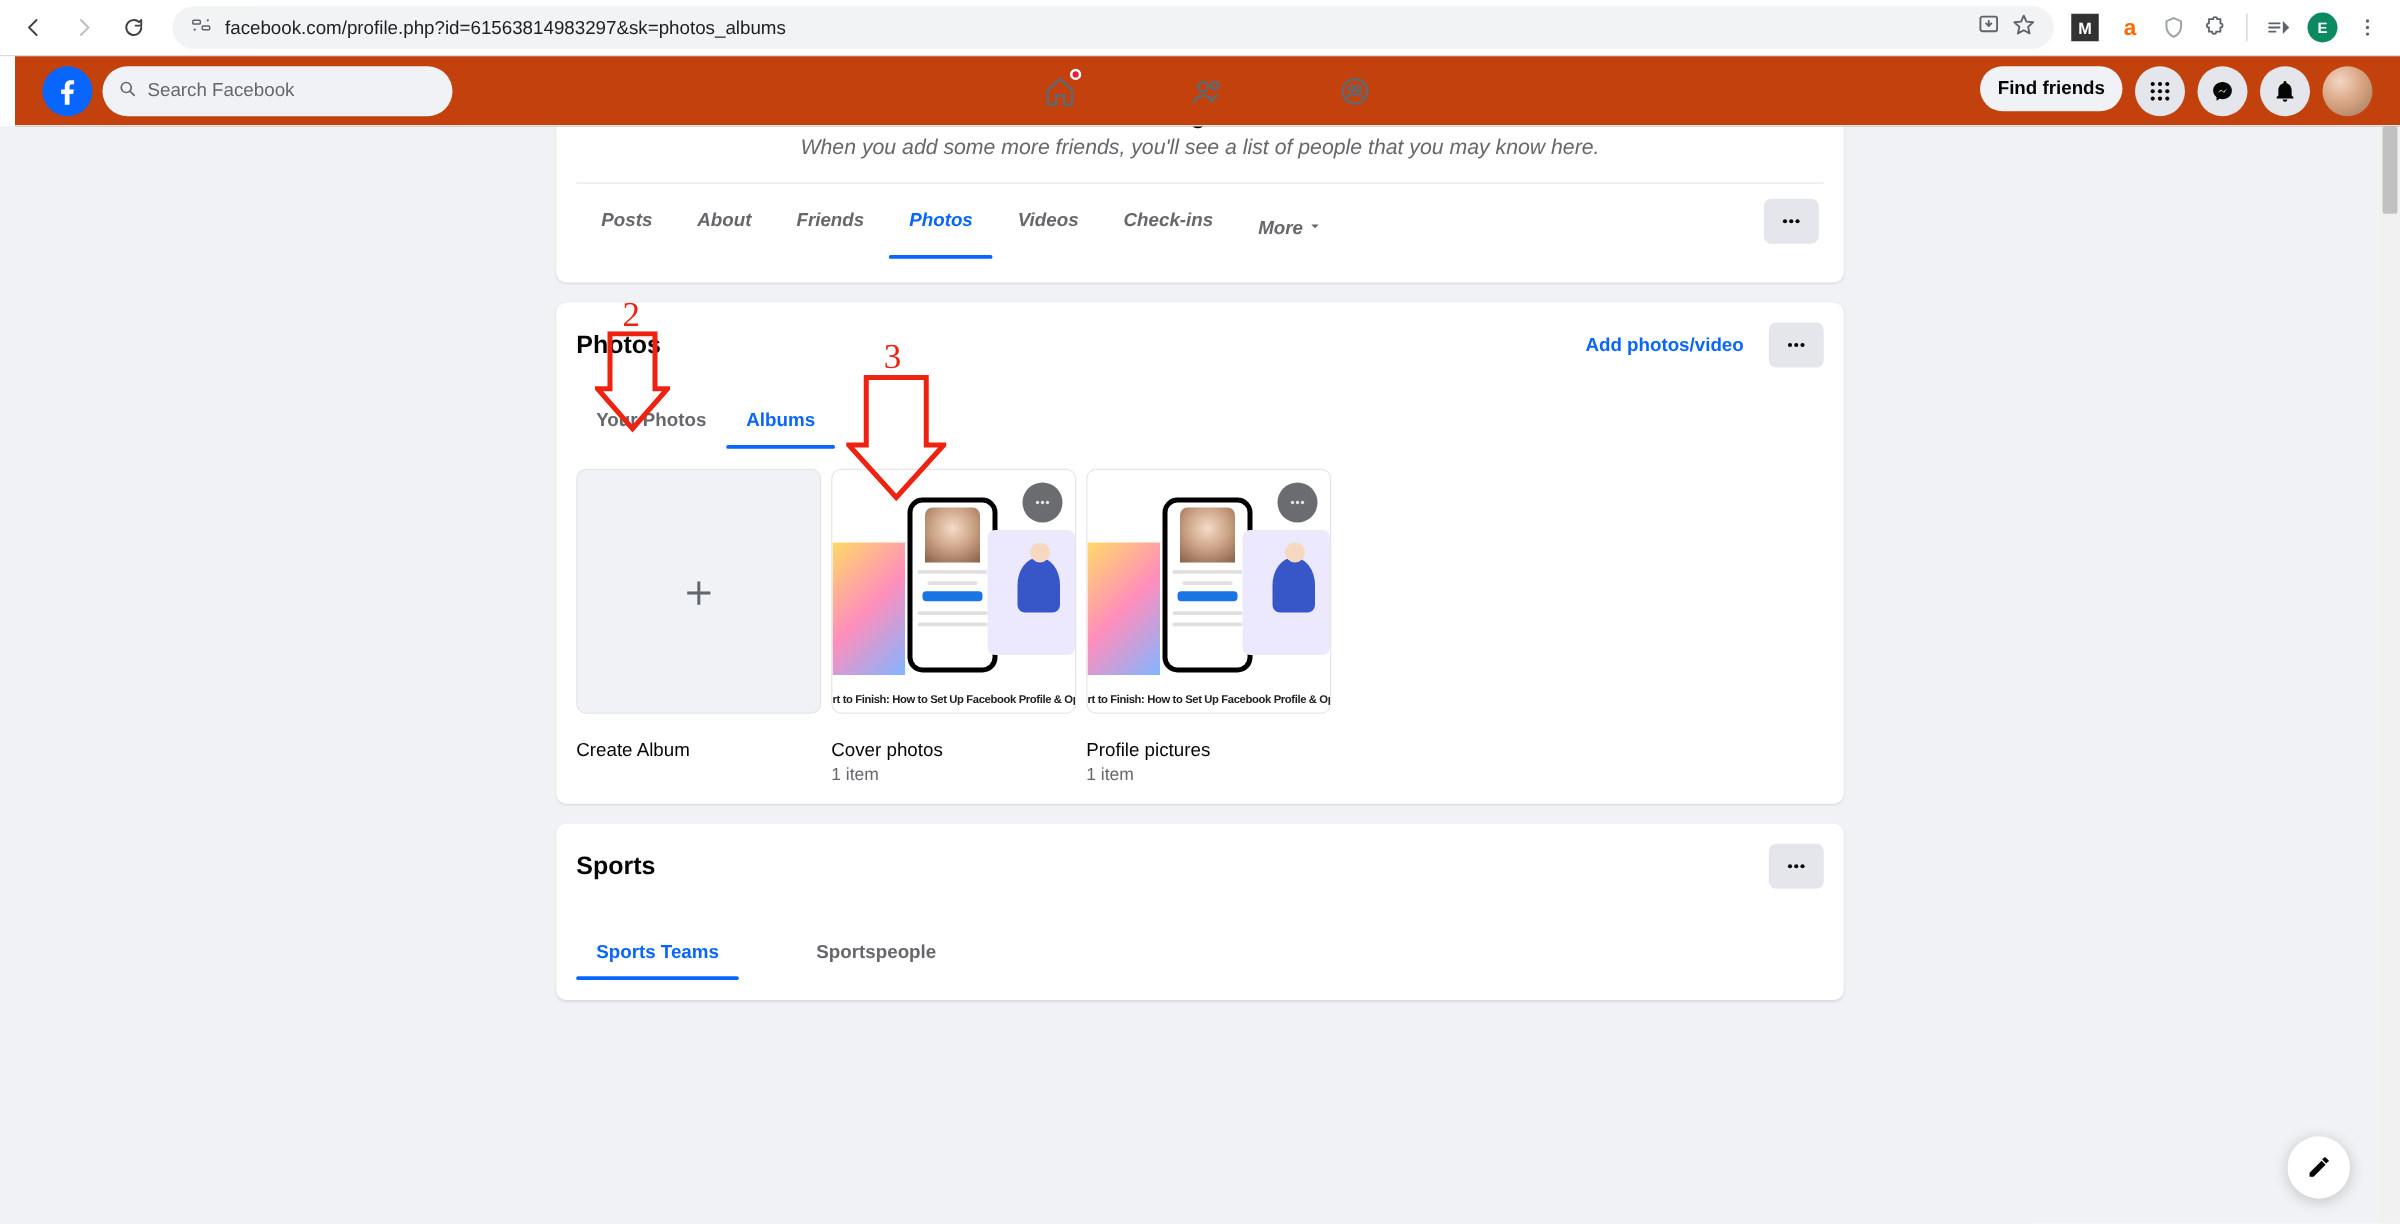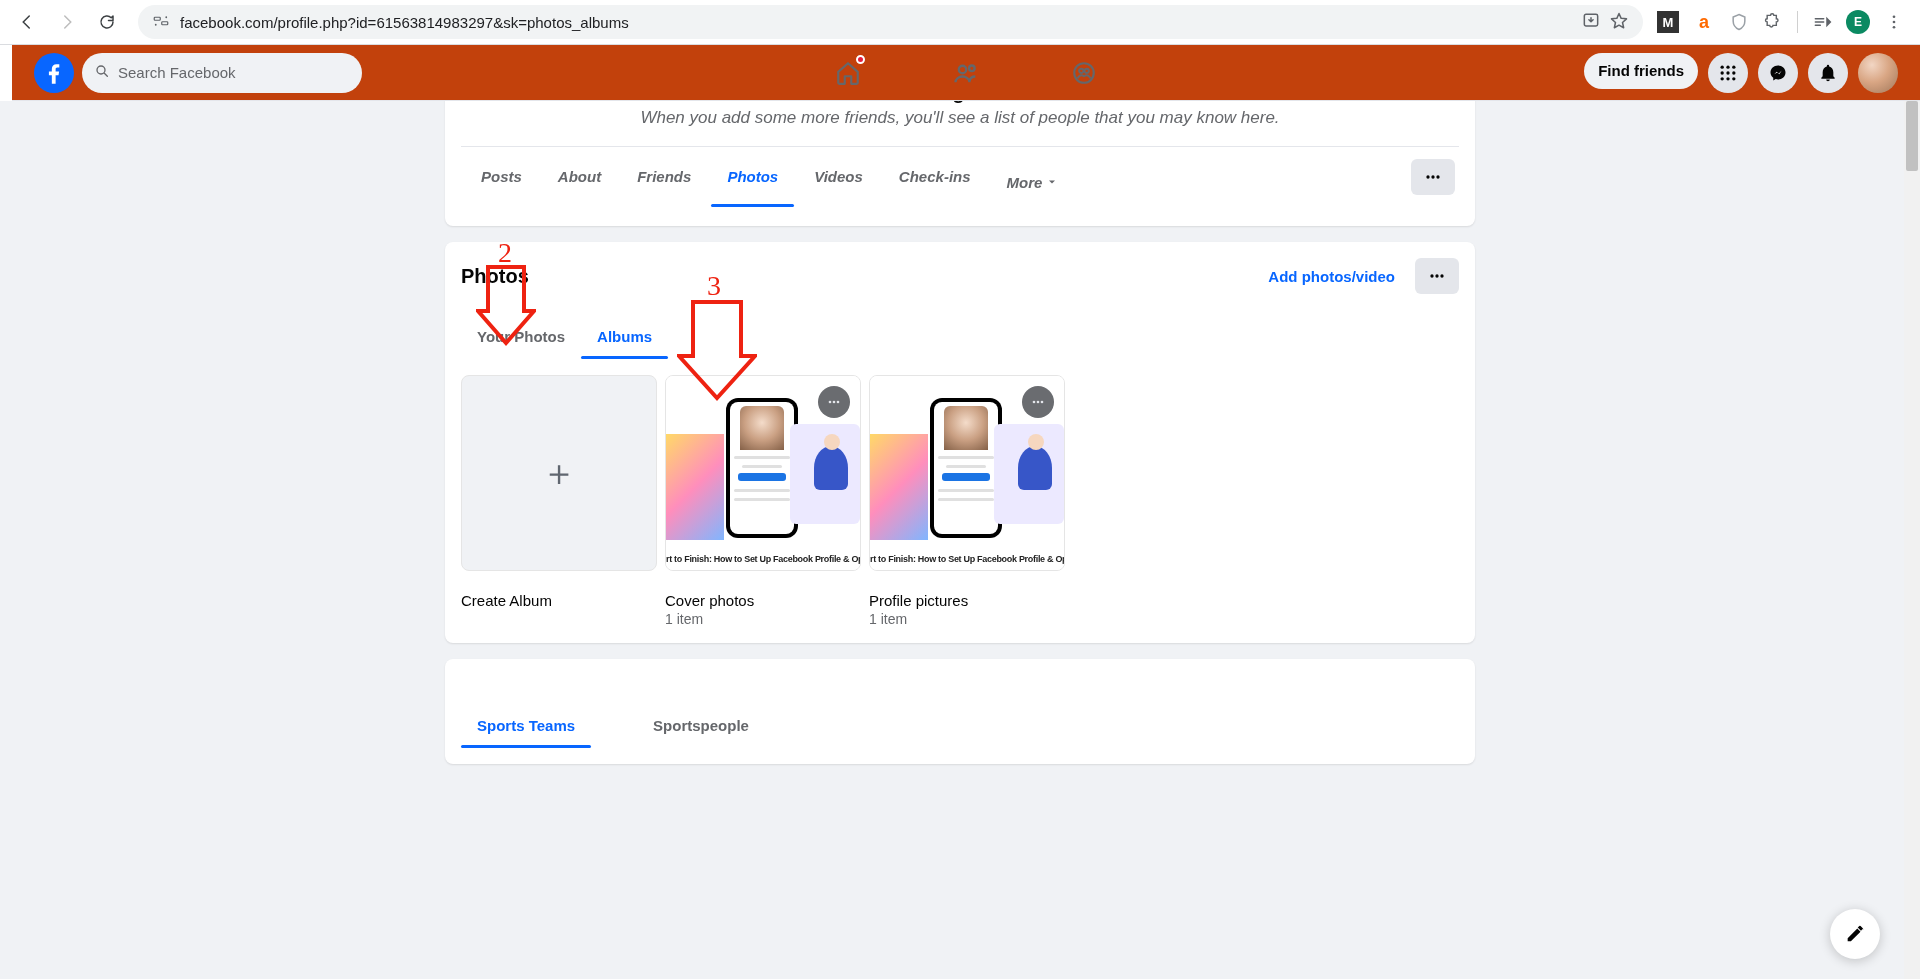--- a/index.html
+++ b/index.html
@@ -380,20 +380,30 @@
                 </svg>
             </div>
           </div>
           <div class="album-title">Profile pictures</div>
           <div class="album-count">1 item</div>
         </div>
       </div>
     </div>
 
     <div class="card sports-card">
+      <div class="sports-head">
+        <div class="section-title">Sports</div>
+        <div class="dots-btn" style="margin-left:auto">
+          <svg width="20" height="20" viewBox="0 0 24 24">
+              <circle cx="6" cy="12" r="2" fill="#050505"></circle>
+              <circle cx="12" cy="12" r="2" fill="#050505"></circle>
+              <circle cx="18" cy="12" r="2" fill="#050505"></circle>
+            </svg>
+        </div>
+      </div>
       <div class="sports-tabs">
         <div class="subtab active"><span>Sports Teams</span></div>
         <div class="subtab"><span>Sportspeople</span></div>
       </div>
     </div>
 
   </div>
 
   <div class="fab">
     <svg width="22" height="22" viewBox="0 0 24 24">

